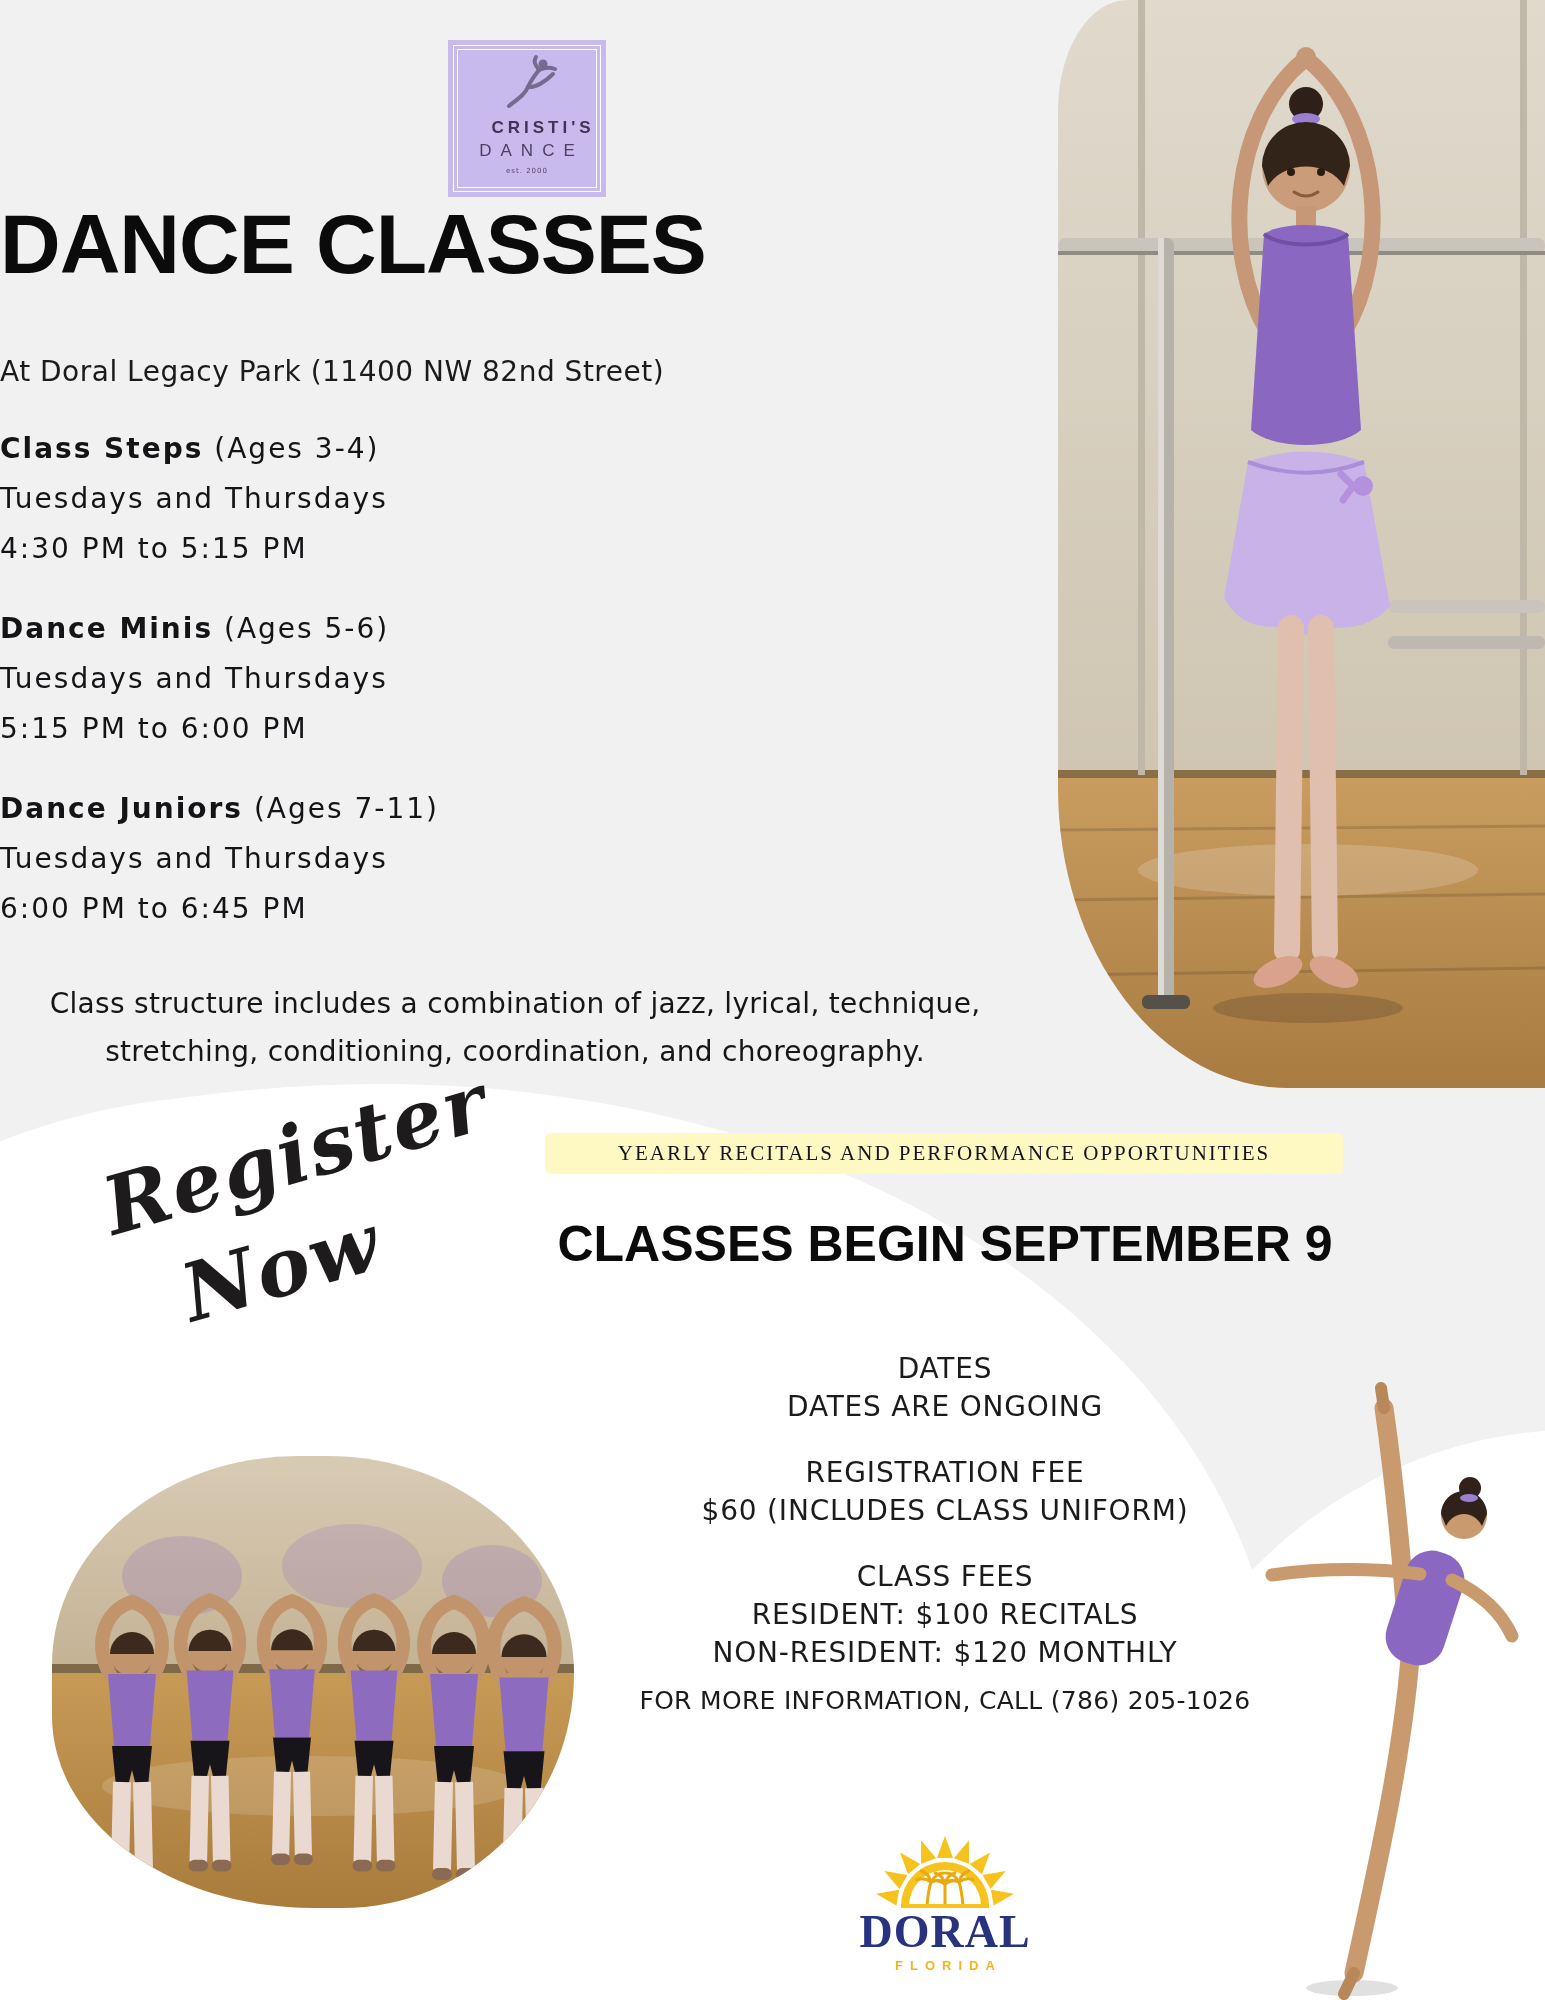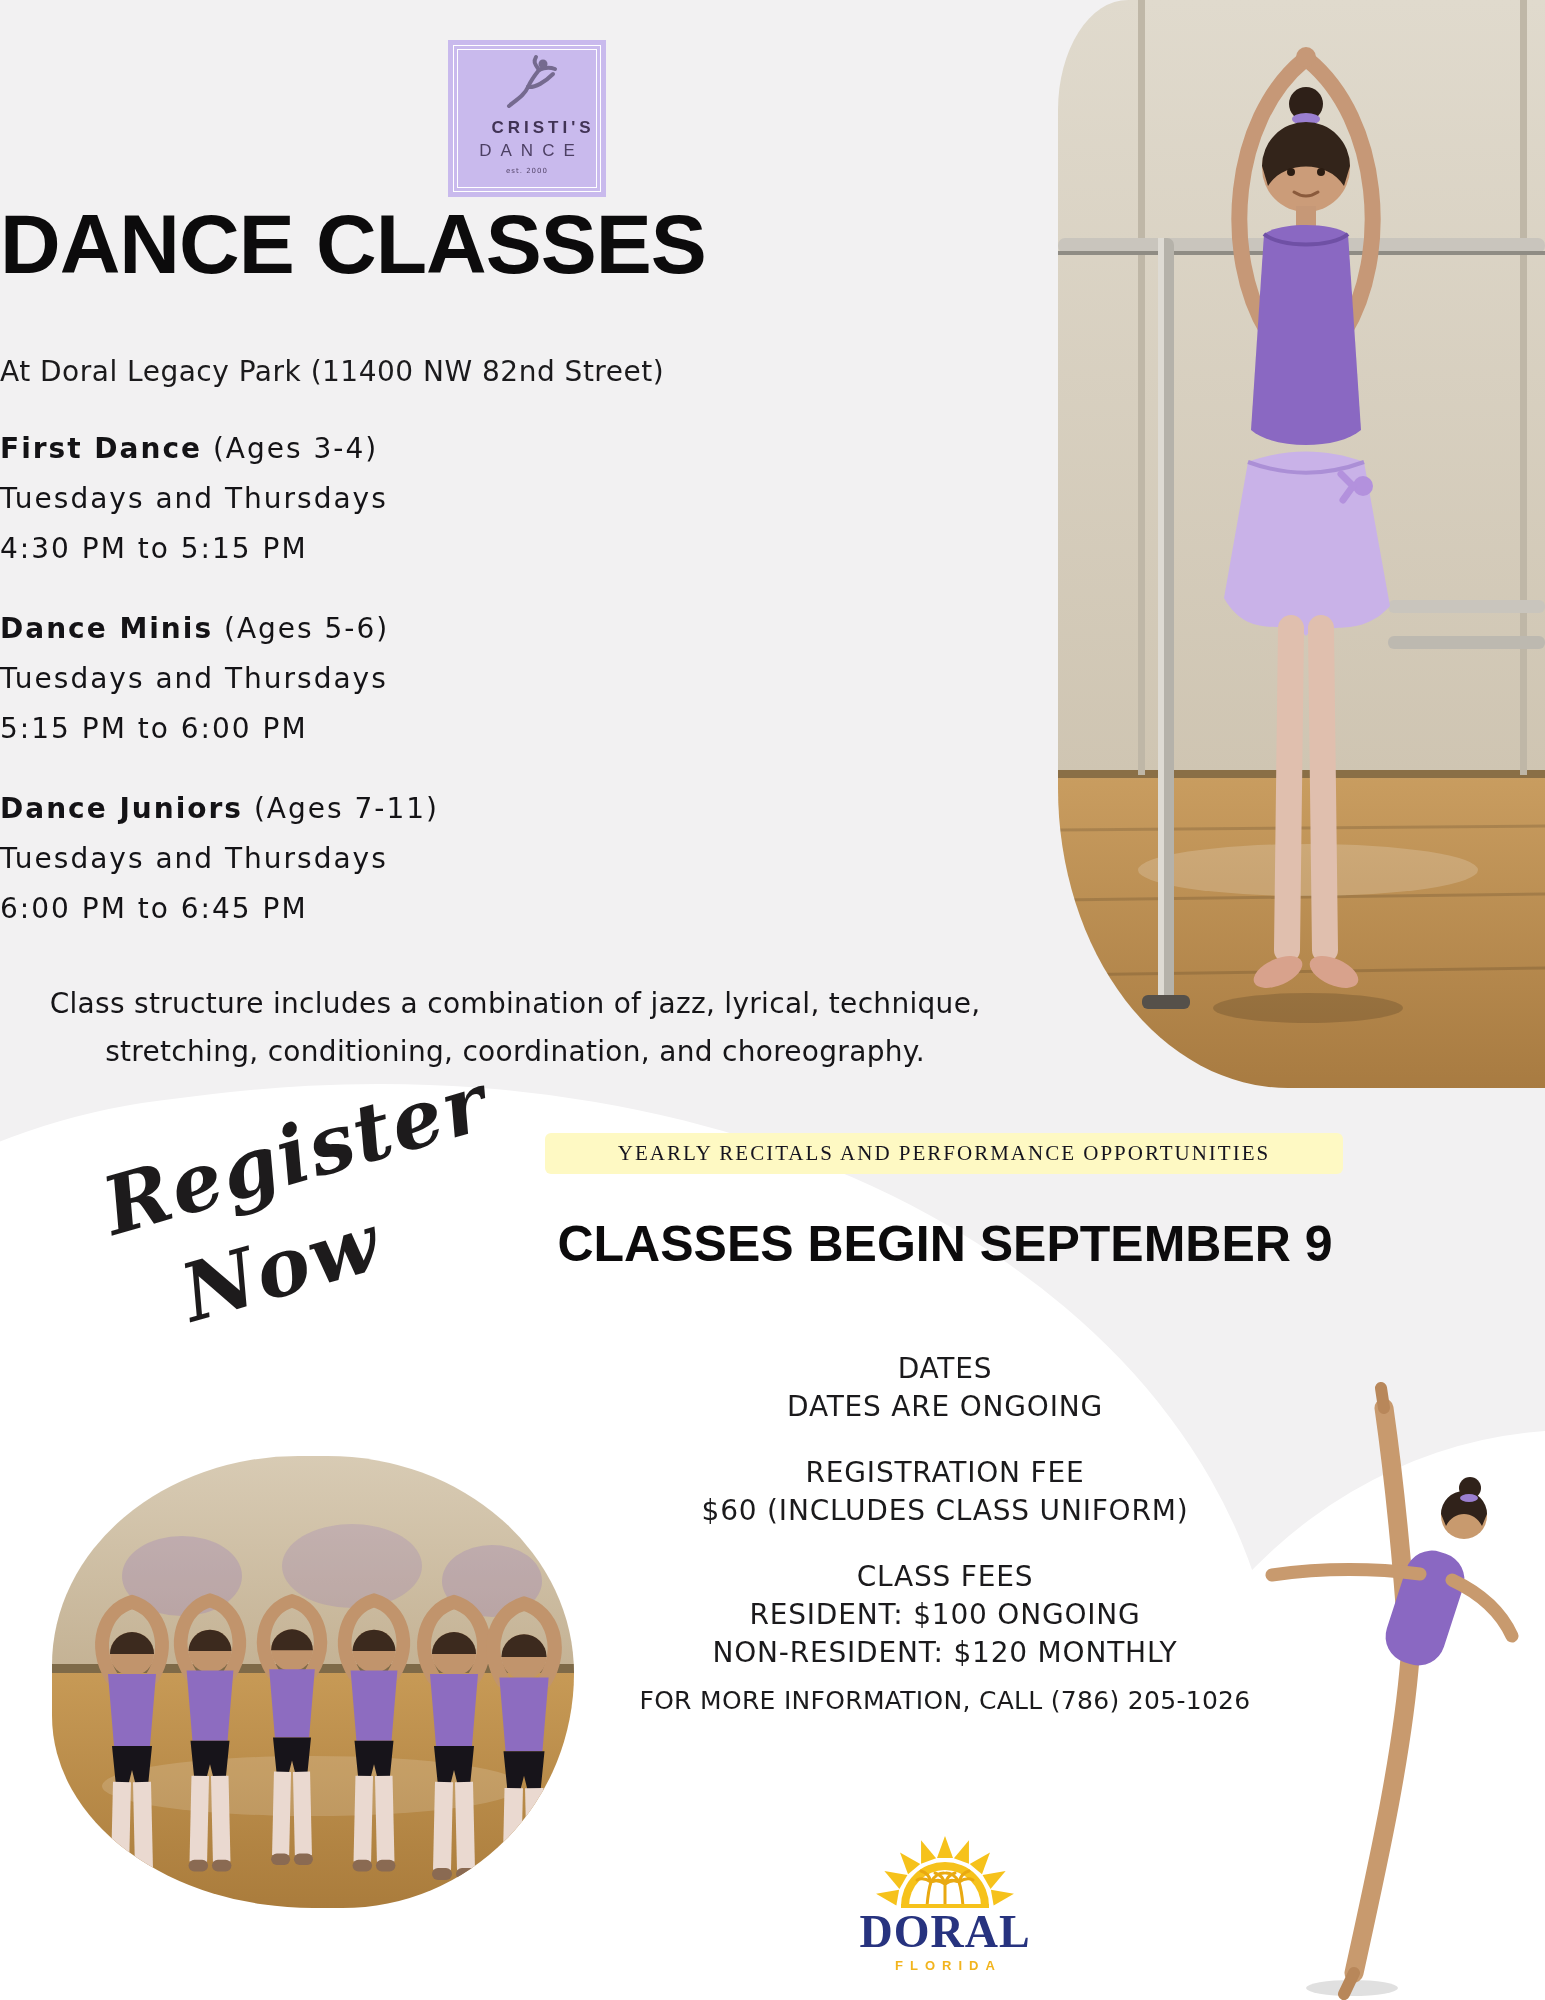--- a/index.html
+++ b/index.html
@@ -209,21 +209,21 @@
     <div class="brand-name">CRISTI'S</div>
     <div class="brand-sub">DANCE</div>
     <div class="brand-est">est. 2000</div>
   </div>
 
   <h1 class="title" style="margin:0">DANCE CLASSES</h1>
   <div class="location">At Doral Legacy Park  (11400 NW 82nd Street)</div>
 
   <section class="schedule">
     <div class="class-block">
-      <div><span class="class-name">First Dance</span> <span>(Ages 3-4)</span></div>
+      <div><span class="class-name">Class Steps</span> <span>(Ages 3-4)</span></div>
       <div>Tuesdays and Thursdays</div>
       <div>4:30 PM to 5:15 PM</div>
     </div>
     <div class="class-block">
       <div><span class="class-name">Dance Minis</span> <span>(Ages 5-6)</span></div>
       <div>Tuesdays and Thursdays</div>
       <div>5:15 PM to 6:00 PM</div>
     </div>
     <div class="class-block">
       <div><span class="class-name">Dance Juniors</span> <span>(Ages 7-11)</span></div>
@@ -250,21 +250,21 @@
     <div class="detail-group">
       <div class="detail-label">DATES</div>
       <div class="detail-line">DATES ARE ONGOING</div>
     </div>
     <div class="detail-group">
       <div class="detail-label">REGISTRATION FEE</div>
       <div class="detail-line">$60 (INCLUDES CLASS UNIFORM)</div>
     </div>
     <div class="detail-group">
       <div class="detail-label">CLASS FEES</div>
-      <div class="detail-line">RESIDENT: $100 ONGOING</div>
+      <div class="detail-line">RESIDENT: $100 RECITALS</div>
       <div class="detail-line">NON-RESIDENT: $120 MONTHLY</div>
     </div>
   </section>
 
   <div class="contact">
     <div>FOR MORE INFORMATION, CALL (786) 205-1026</div>
   </div>
 
   <div class="doral">
     <svg width="160" height="78" viewBox="0 0 160 78" xmlns="http://www.w3.org/2000/svg">

